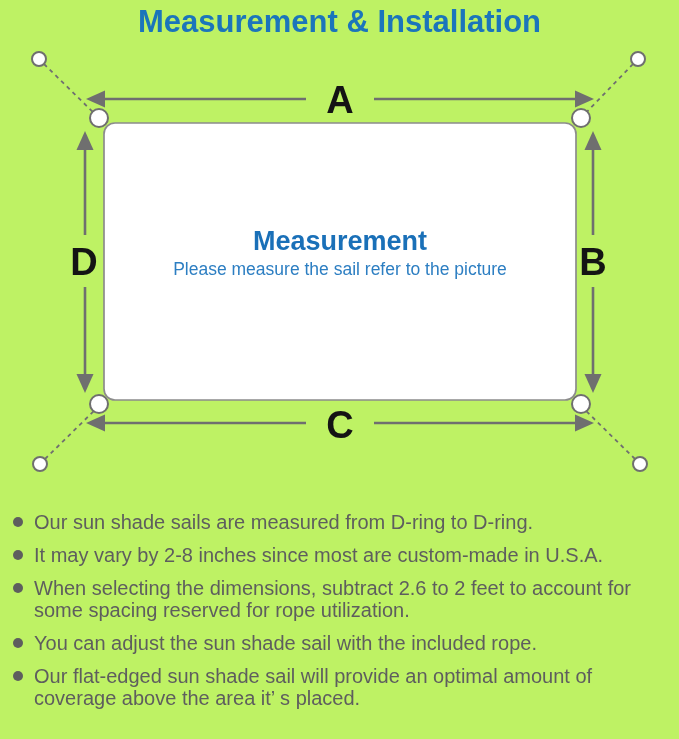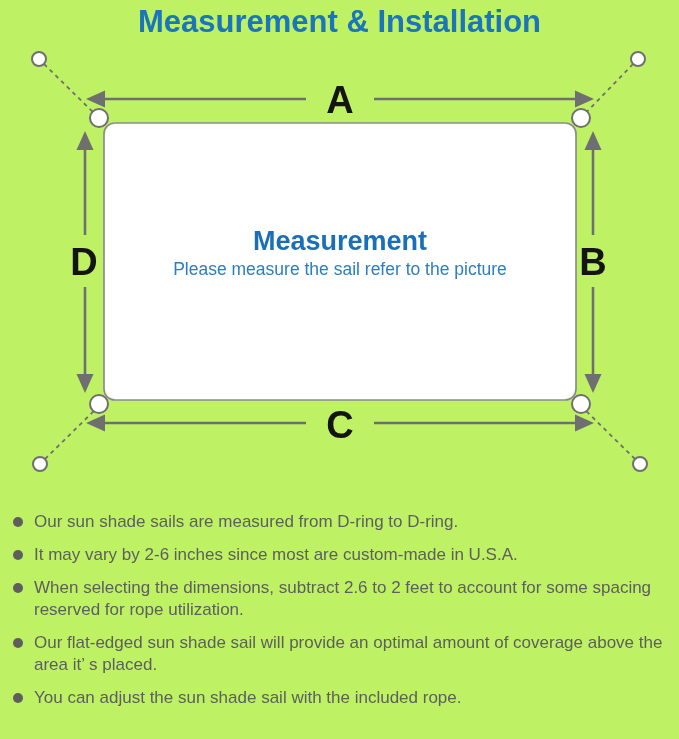--- a/index.html
+++ b/index.html
@@ -35,21 +35,21 @@
   .notes {
     padding: 10px 8px 0 13px;
     box-sizing: border-box;
   }
   .note {
     display: flex;
     align-items: flex-start;
     gap: 11px;
     margin-bottom: 11px;
     color: #5e5e5e;
-    font-size: 17px;
+    font-size: 20px;
     line-height: 22px;
   }
   .dot {
     width: 10px;
     height: 10px;
     border-radius: 50%;
     background: #5e5e5e;
     flex: 0 0 auto;
     margin-top: 6px;
   }
@@ -129,32 +129,32 @@
 
   <div class="notes">
 
       <div class="note">
         <span class="dot"></span>
         <span>Our sun shade sails are measured from D-ring to D-ring.</span>
       </div>
 
       <div class="note">
         <span class="dot"></span>
-        <span>It may vary by 2-6 inches since most are custom-made in U.S.A.</span>
+        <span>It may vary by 2-8 inches since most are custom-made in U.S.A.</span>
       </div>
 
       <div class="note">
         <span class="dot"></span>
         <span>When selecting the dimensions, subtract 2.6 to 2 feet to account for some spacing reserved for rope utilization.</span>
       </div>
 
       <div class="note">
         <span class="dot"></span>
-        <span>Our flat-edged sun shade sail will provide an optimal amount of coverage above the area it’ s placed.</span>
+        <span>You can adjust the sun shade sail with the included rope.</span>
       </div>
 
       <div class="note">
         <span class="dot"></span>
-        <span>You can adjust the sun shade sail with the included rope.</span>
+        <span>Our flat-edged sun shade sail will provide an optimal amount of coverage above the area it’ s placed.</span>
       </div>
     </div>
 
 </div>
 
 </body></html>

